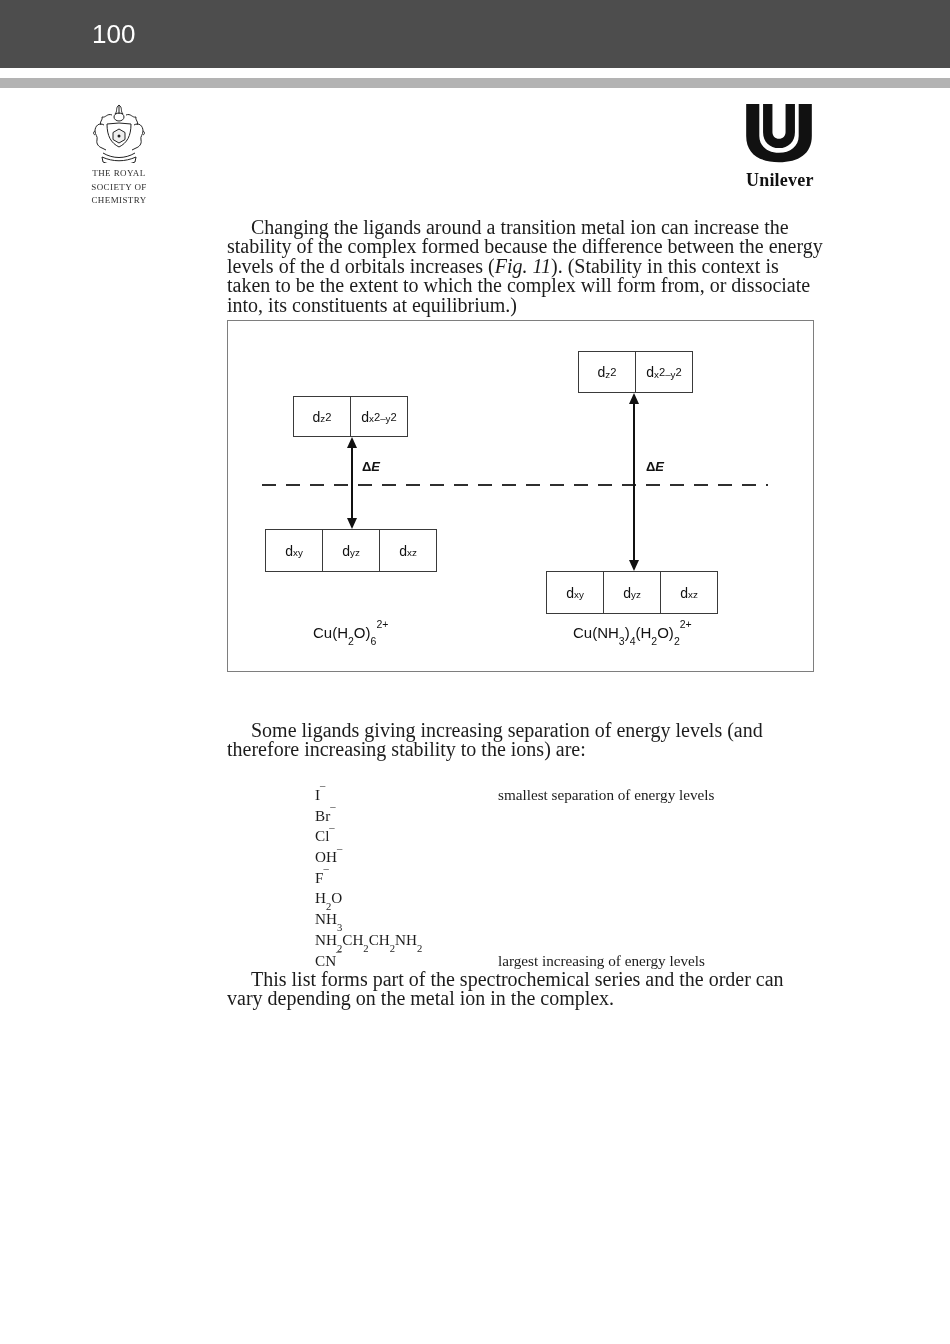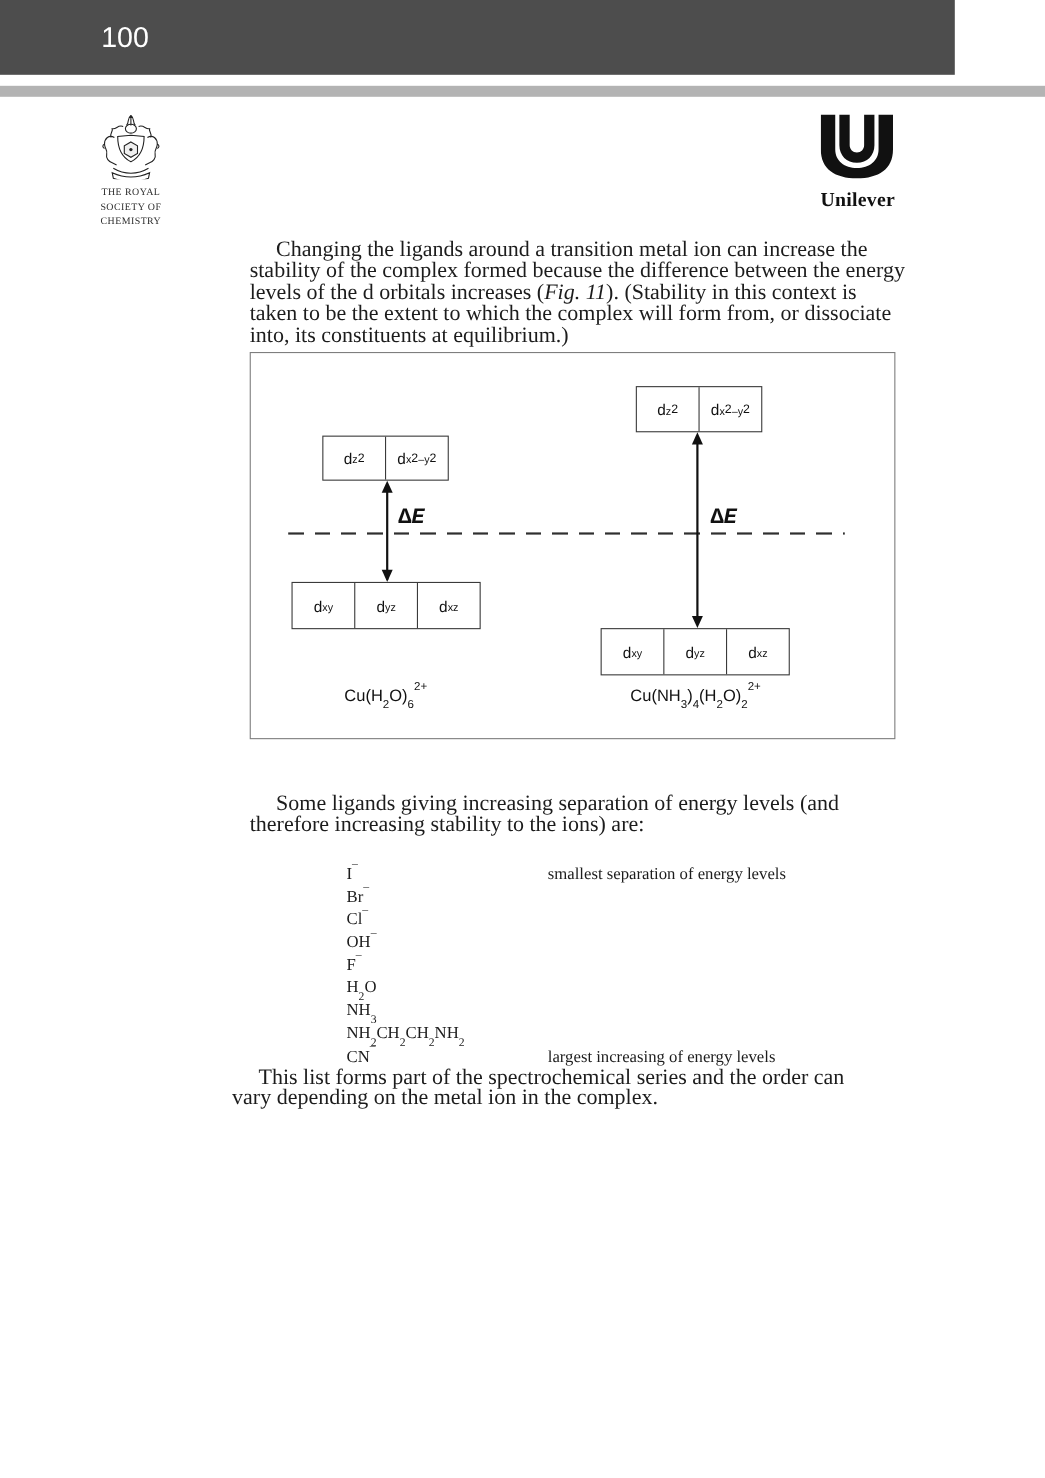--- a/index.html
+++ b/index.html
@@ -1,20 +1,20 @@
 <!DOCTYPE html>
 <html><head>
 <meta charset="utf-8">
 <style>
   html,body{margin:0;padding:0;background:#fff;}
   .page{position:relative;width:950px;height:1344px;background:#ffffff;overflow:hidden;
         font-family:"Liberation Serif",serif;color:#1c1c1c;}
 
   
-  .header-bar{position:absolute;left:0;top:0;width:868px;height:68px;background:#4d4d4d;}
+  .header-bar{position:absolute;left:0;top:0;width:950px;height:68px;background:#4d4d4d;}
   .header-num{position:absolute;left:92px;top:50%;transform:translateY(-50%);
               font-family:"Liberation Sans",sans-serif;font-size:26px;color:#fff;}
   .header-title{position:absolute;left:474px;top:50%;transform:translateY(-50%);
               font-family:"Liberation Sans",sans-serif;font-size:26px;color:#fff;white-space:nowrap;}
   .header-stripe{position:absolute;left:0;top:78px;width:950px;height:10px;background:#b3b3b3;}
 
   
   .rsc{position:absolute;left:86px;top:103px;width:66px;text-align:center;}
   .rsc-text{font-family:Liberation Serif, serif;font-size:9px;line-height:13.5px;
             letter-spacing:0.4px;color:#2e2e2e;white-space:nowrap;}
@@ -36,22 +36,22 @@
   .ebox{position:absolute;display:flex;box-sizing:border-box;border:1.5px solid #3a3a3a;
         font-family:"Liberation Sans",sans-serif;font-size:14px;color:#111;background:#fff;}
   .ebox .cell{flex:1;display:flex;align-items:center;justify-content:center;}
   .ebox .cell + .cell{border-left:1.5px solid #3a3a3a;}
   .dashed-line{position:absolute;left:34px;top:163px;width:506px;height:1.6px;
                background:repeating-linear-gradient(90deg,#2f2f2f 0 14px,transparent 14px 24px);}
   .arrow-line{position:absolute;width:1.8px;background:#111;}
   .ah{position:absolute;width:0;height:0;border-left:5px solid transparent;border-right:5px solid transparent;}
   .ah.up{border-bottom:11px solid #111;}
   .ah.down{border-top:11px solid #111;}
-  .delta-e{position:absolute;font-family:Liberation Mono, monospace;font-weight:700;
-           font-size:20px;color:#111;}
+  .delta-e{position:absolute;font-family:Liberation Sans, sans-serif;font-weight:700;
+           font-size:13px;color:#111;}
   .formula{position:absolute;font-family:"Liberation Sans",sans-serif;font-size:15px;color:#111;white-space:nowrap;}
 
   .fig-caption{position:absolute;left:275px;top:690px;font-family:"Liberation Sans",sans-serif;
                font-size:15px;color:#111;white-space:nowrap;}
   .fig-caption .lab{font-weight:700;margin-right:13px;}
 
   
   .lig-list{position:absolute;left:315px;top:785px;font-size:15.2px;color:#1c1c1c;}
   .lig-row{position:relative;height:20.7px;line-height:20.7px;white-space:nowrap;}
   .lig-note{position:absolute;left:183px;top:0;}
@@ -159,15 +159,15 @@
     </div>
     <div class="lig-row">
       <span class="lig-formula">NH<sub>2</sub>CH<sub>2</sub>CH<sub>2</sub>NH<sub>2</sub></span>
     </div>
     <div class="lig-row">
       <span class="lig-formula">CN<sup>–</sup></span>
       <span class="lig-note">largest increasing of energy levels</span>
     </div>
   </div>
 
-  <p class="para indent" style="left:211px;top:970px;width:570px;margin:0;">This list forms part of the spectrochemical series and the order can vary depending on the metal ion in the complex.</p>
+  <p class="para indent" style="left:227px;top:970px;width:570px;margin:0;">This list forms part of the spectrochemical series and the order can vary depending on the metal ion in the complex.</p>
 
 </div>
 
 </body></html>

